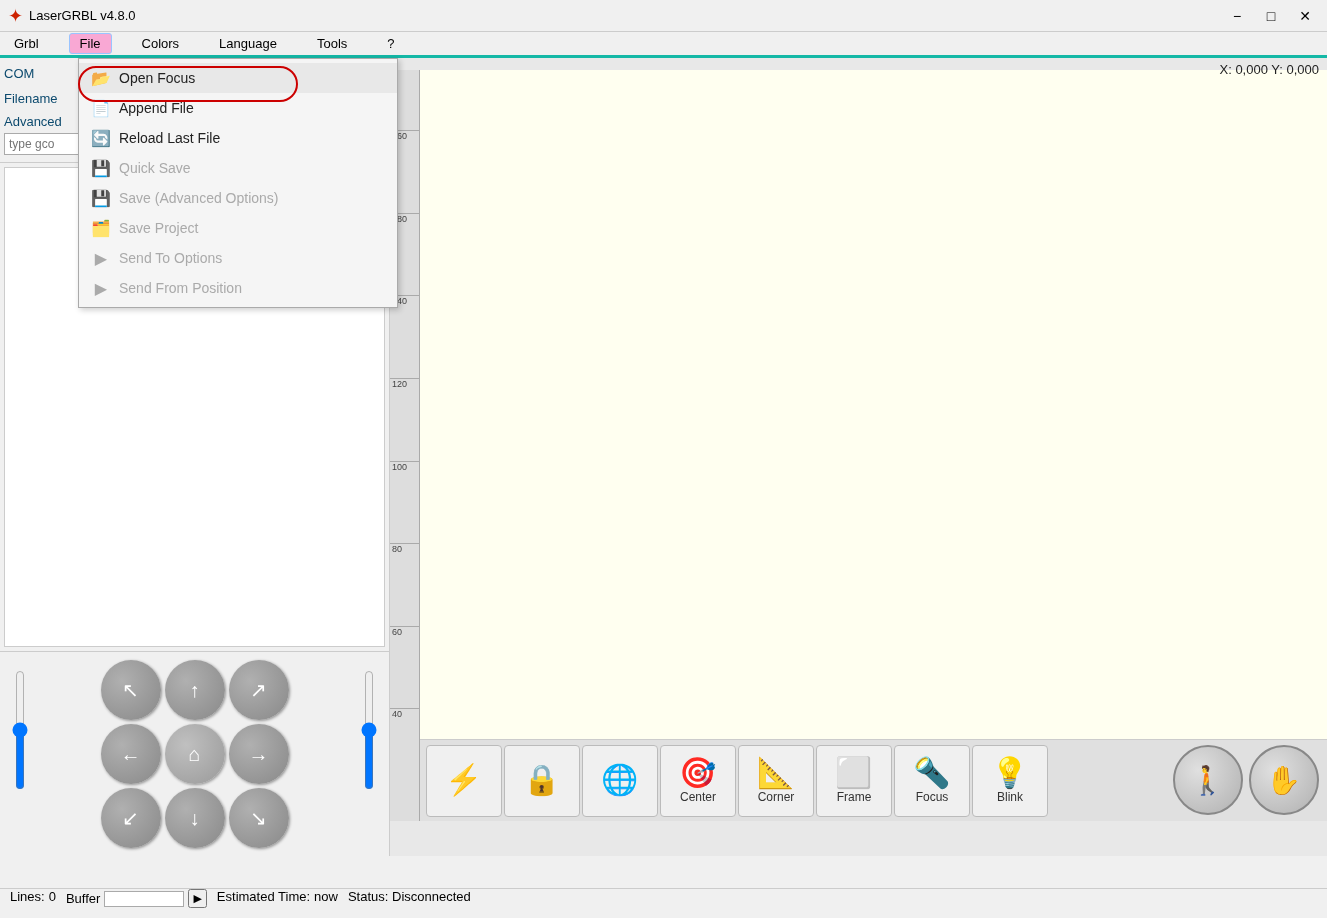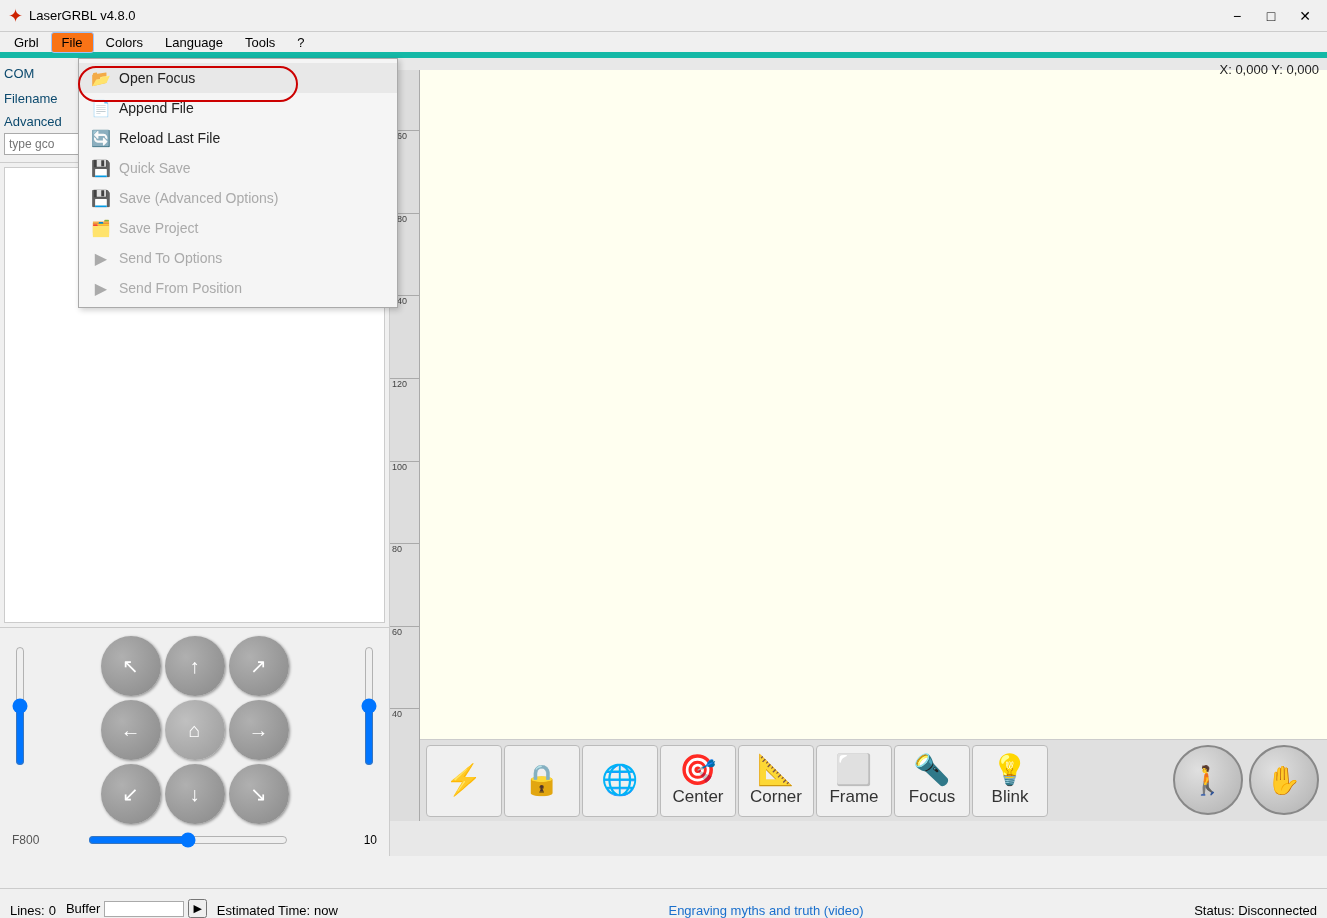--- a/index.html
+++ b/index.html
@@ -58,35 +58,35 @@
       font-size: 14px;
       display: flex; align-items: center; justify-content: center;
     }
 
     
     #menu-bar {
       display: flex;
       align-items: center;
       background: #f0f0f0;
       height: 26px;
-      border-bottom: 6px solid #14b8a6;
+      border-bottom: 3px solid #14b8a6;
       padding: 0 4px;
-      gap: 2px;
+      gap: 20px;
     }
     .menu-item {
       padding: 2px 10px;
       cursor: pointer;
       border-radius: 3px;
       font-size: 13px;
     }
     .menu-item:hover, .menu-item.active {
       background: #e0e0e0;
     }
     .menu-item.active {
-      background: #f97316;
+      background: #f9a8d4;
       border: 1px solid #99c4ff;
       text-align: center;
     }
 
     
     #file-dropdown {
       position: absolute;
       top: 58px;
       left: 78px;
       background: #f5f5f5;
@@ -329,21 +329,21 @@
       border: 1px solid #bbb;
       border-radius: 4px;
       cursor: pointer;
       gap: 2px;
     }
     .tool-icon {
       font-size: 30px;
       line-height: 1;
     }
     .tool-label {
-      font-size: 17px;
+      font-size: 12px;
       color: #333;
     }
 
     
     #right-btns {
       position: absolute;
       bottom: 35px;
       right: 0;
       height: 82px;
       display: flex;
@@ -364,21 +364,21 @@
     
     #status-bar {
       position: absolute;
       bottom: 0;
       left: 0;
       right: 0;
       height: 30px;
       background: #f0f0f0;
       border-top: 1px solid #ccc;
       display: flex;
-      align-items: flex-end;
+      align-items: flex-start;
       padding: 0 10px;
       font-size: 13px;
       gap: 10px;
     }
     #status-middle {
       flex: 1;
       text-align: center;
       color: #1a6fcc;
       font-size: 13px;
     }
@@ -510,25 +510,20 @@
           <button class="jog-btn">↑</button>
           <button class="jog-btn">↗</button>
           <button class="jog-btn">←</button>
           <button class="jog-btn jog-center">⌂</button>
           <button class="jog-btn">→</button>
           <button class="jog-btn">↙</button>
           <button class="jog-btn">↓</button>
           <button class="jog-btn">↘</button>
         </div>
         <input type="range" id="right-slider" orient="vertical" min="0" max="100" value="50" style="">
-      </div>
-      <div id="speed-row">
-        <span class="speed-label">F800</span>
-        <input type="range" class="speed-slider" min="0" max="1000" value="500" style="">
-        <span class="speed-value">10</span>
       </div>
     </div>
   </div>
 
   <div id="canvas-area">
     <div id="canvas-coords">X: 0,000 Y: 0,000</div>
 
     <div id="ruler-left">
       <div class="ruler-mark-v" style="top:8%;"><span>160</span></div>
       <div class="ruler-mark-v" style="top:19%;"><span>180</span></div>
@@ -609,18 +604,17 @@
   </div>
   <div id="buffer-info">
     <span>Buffer</span>
     <div class="buffer-box"></div>
     <button style="font-size:11px;padding:1px 3px;">▶</button>
   </div>
   <div id="time-info">
     <span>Estimated Time:</span>
     <span>now</span>
   </div>
-  <div id="status-middle">Engraving myths and truth (video)</div>
   <div id="status-right">
     <span>Status:</span>
     <span>Disconnected</span>
   </div>
 </div>
 
 </body></html>

